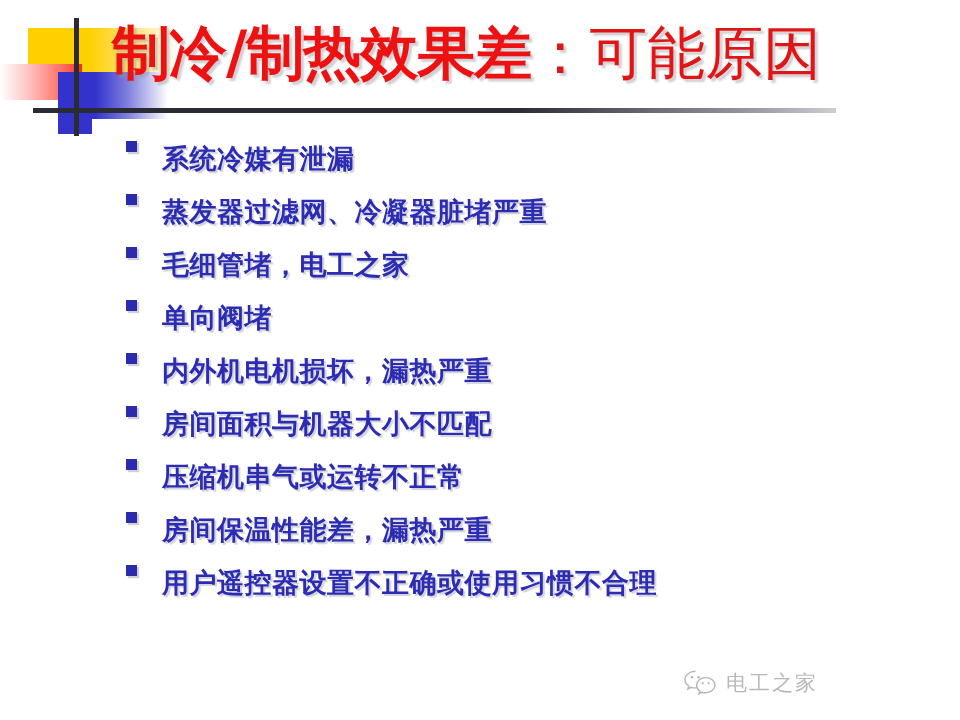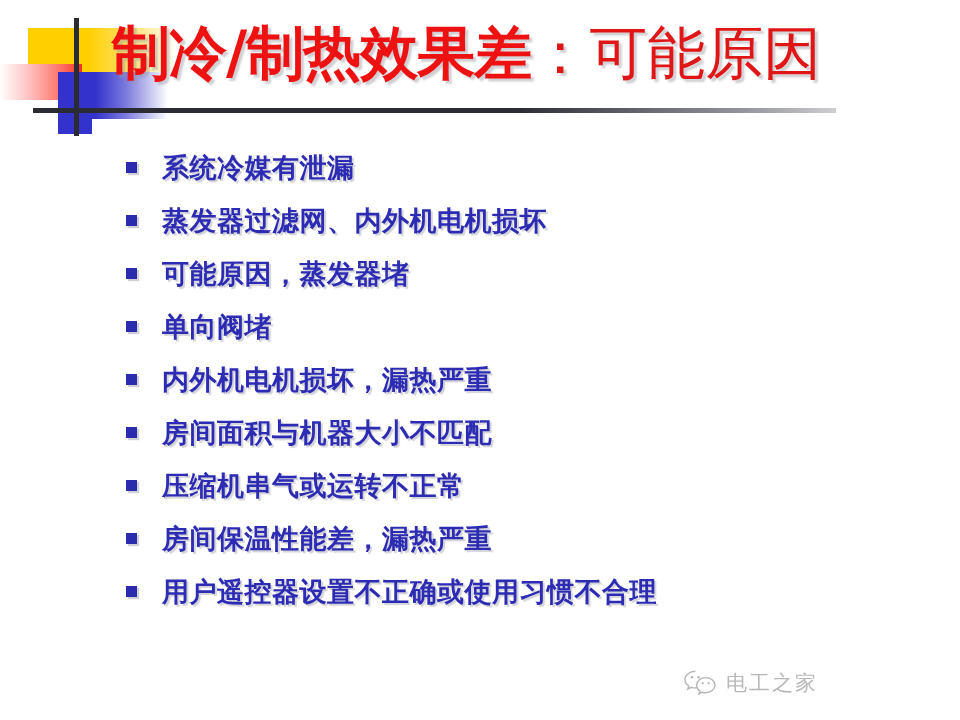--- a/index.html
+++ b/index.html
@@ -113,21 +113,21 @@
 
   
   .bullets {
     position: absolute;
     left: 126px;
     top: 141px;
     width: 790px;
   }
   .bullet-row {
     display: flex;
-    align-items: center;
+    align-items: flex-start;
     height: 53px;
   }
   .bullet-marker {
     flex: 0 0 auto;
     width: 11px;
     height: 11px;
     background: #2B2BAE;
     margin-right: 25px;
     box-shadow: 2px 2px 1px rgba(150,150,165,0.45);
   }
@@ -182,26 +182,26 @@
 
   <div class="bullets">
 
     <div class="bullet-row">
       <span class="bullet-marker"></span>
       <span class="bullet-text">系统冷媒有泄漏</span>
     </div>
 
     <div class="bullet-row">
       <span class="bullet-marker"></span>
-      <span class="bullet-text">蒸发器过滤网、内外机电机损坏</span>
-    </div>
-
-    <div class="bullet-row">
-      <span class="bullet-marker"></span>
-      <span class="bullet-text">可能原因，蒸发器堵</span>
+      <span class="bullet-text">蒸发器过滤网、冷凝器脏堵严重</span>
+    </div>
+
+    <div class="bullet-row">
+      <span class="bullet-marker"></span>
+      <span class="bullet-text">毛细管堵，电工之家</span>
     </div>
 
     <div class="bullet-row">
       <span class="bullet-marker"></span>
       <span class="bullet-text">单向阀堵</span>
     </div>
 
     <div class="bullet-row">
       <span class="bullet-marker"></span>
       <span class="bullet-text">内外机电机损坏，漏热严重</span>

